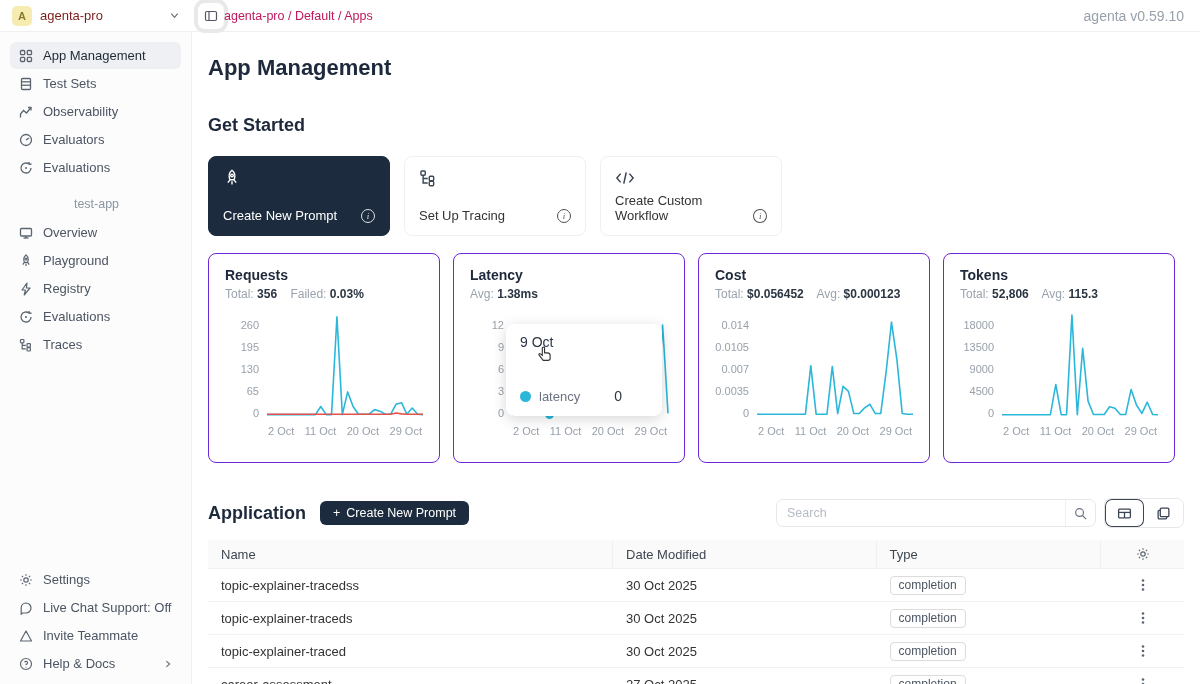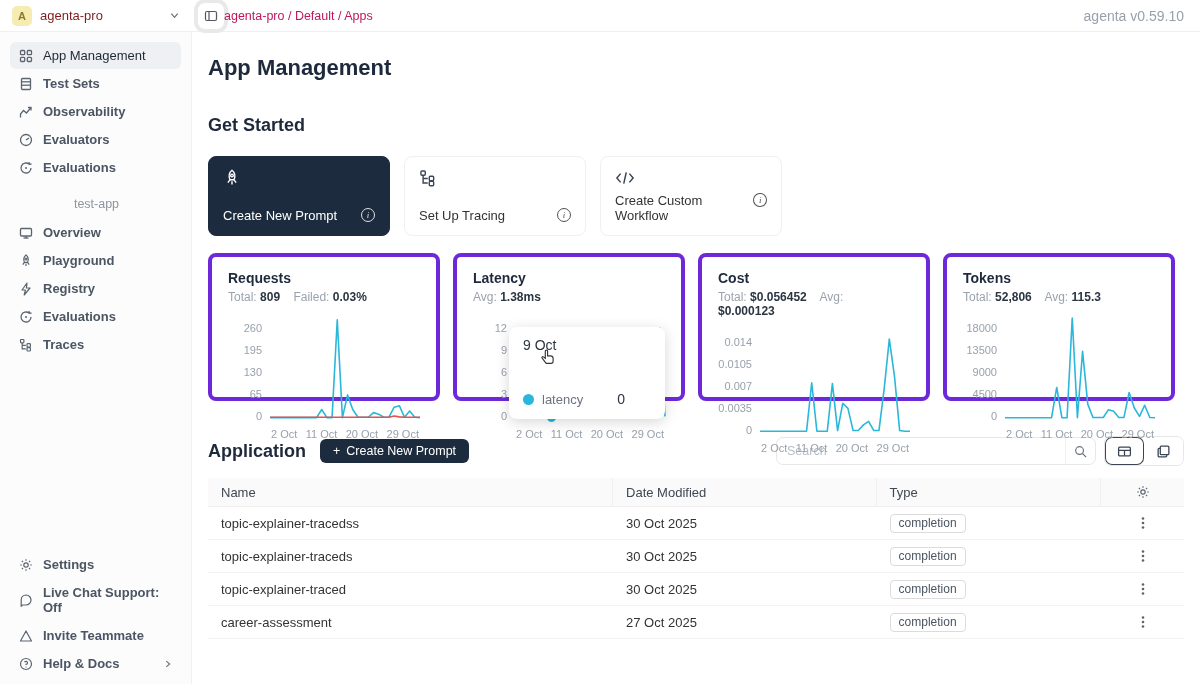--- a/index.html
+++ b/index.html
@@ -16,48 +16,48 @@
   .panel-toggle { width:26px; height:26px; margin-left:6px; border:none; background:#fff; border-radius:7px;
     display:flex; align-items:center; justify-content:center; box-shadow:0 0 0 4px #e9e9e9; cursor:pointer; color:#556; }
   .breadcrumb { margin-left:0; font-size:12.5px; color:#be185d; }
   .version { margin-left:auto; margin-right:16px; font-size:14px; color:#98a1ab; }
 
   
   .shell { display:flex; height:652px; }
   .sidebar { flex:0 0 192px; width:192px; border-right:1px solid #f0f0f0; background:#fcfcfc;
     position:relative; padding:10px 10px; }
   .side-item { display:flex; align-items:center; gap:10px; padding:6px 8px; border-radius:6px;
-    font-size:13px; color:#4b5563; cursor:pointer; margin-bottom:1px;font-weight:bold; }
+    font-size:13px; color:#4b5563; cursor:pointer; margin-bottom:1px; }
   .side-item .icn { width:15px; height:15px; flex:0 0 15px; color:#5b6570; display:flex; align-items:center; justify-content:center; }
   .side-item.active { background:#eef0f3; color:#1f2937; font-weight:500; }
   .side-section-label { font-size:12.5px; color:#8c95a1; margin:16px 0 8px 2px;text-align:center; }
   .side-bottom { position:absolute; left:10px; right:10px; bottom:6px; }
   .side-item .chev-r { margin-left:auto; color:#6b7280; display:flex; }
 
   
   .main { flex:1; padding:0 16px; overflow:hidden; position:relative; }
   h1.page-title { font-size:22px; font-weight:600; color:#1e293b; margin-top:23px; }
   h2.section-title { font-size:18px; font-weight:600; color:#1e293b; }
   .gs-title { margin-top:34px; }
 
   
   .gs-cards { display:flex; gap:14px; margin-top:20px; }
   .gs-card { width:182px; height:80px; border-radius:8px; border:1px solid #f0f0f0; background:#fff;
     padding:12px 14px; display:flex; flex-direction:column; justify-content:space-between; cursor:pointer; }
   .gs-card.dark { background:#1c2c3e; border-color:#1c2c3e; color:#fff; }
   .gs-card .gs-icn { width:18px; height:18px; color:#3b4554; }
   .gs-card.dark .gs-icn { color:#fff; }
-  .gs-card .gs-row { display:flex; align-items:flex-start; justify-content:space-between; }
+  .gs-card .gs-row { display:flex; align-items:flex-end; justify-content:space-between; }
   .gs-card .gs-label { font-size:13px; font-weight:500; }
   .info-i { width:14px; height:14px; border:1px solid currentColor; border-radius:50%; font-size:9px;
     display:flex; align-items:center; justify-content:center; font-style:italic; font-family:"Liberation Serif",serif; opacity:.85; }
 
   
   .charts-row { display:flex; gap:13px; margin-top:17px; }
-  .chart-card { width:232px; height:148px; border:4px solid #6d28d9; border-radius:8px; background:#fff;
+  .chart-card { width:232px; height:210px; border:1px solid #6d28d9; border-radius:8px; background:#fff;
     padding:13px 16px; position:relative; }
   .chart-title { font-size:14px; font-weight:600; color:#1e293b; }
   .chart-stats { font-size:12px; color:#9aa3ad; margin-top:4px; }
   .chart-stats b { color:#2b3542; font-weight:700; margin-right:10px; }
   .chart-body { display:flex; margin-top:14px; height:122px; }
   .yticks { width:42px; flex:0 0 42px; display:flex; flex-direction:column; justify-content:space-between;
     align-items:flex-end; padding:0 8px 22px 0; font-size:11px; color:#98a1ab; }
   .yticks span { transform:translateY(4px); }
   .plot-col { flex:1; display:flex; flex-direction:column; }
   .plot { flex:1; position:relative; }
@@ -328,21 +328,21 @@
           <span class="info-i">i</span>
         </div>
       </div>
     </div>
 
     <div class="charts-row">
 
       <div class="chart-card">
         <div class="chart-title">Requests</div>
         <div class="chart-stats">
-          <span>Total:</span> <b>809</b>
+          <span>Total:</span> <b>356</b>
           <span>Failed:</span> <b>0.03%</b>
         </div>
         <div class="chart-body">
           <div class="yticks">
             <span>260</span>
               <span>195</span>
               <span>130</span>
               <span>65</span>
               <span>0</span>
           </div>

